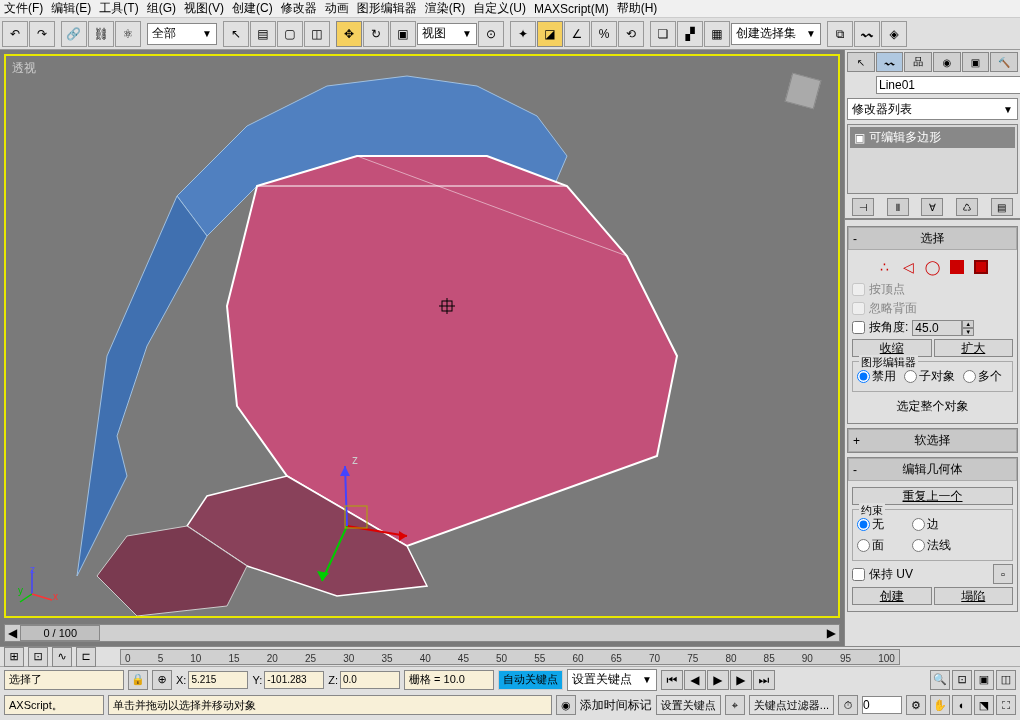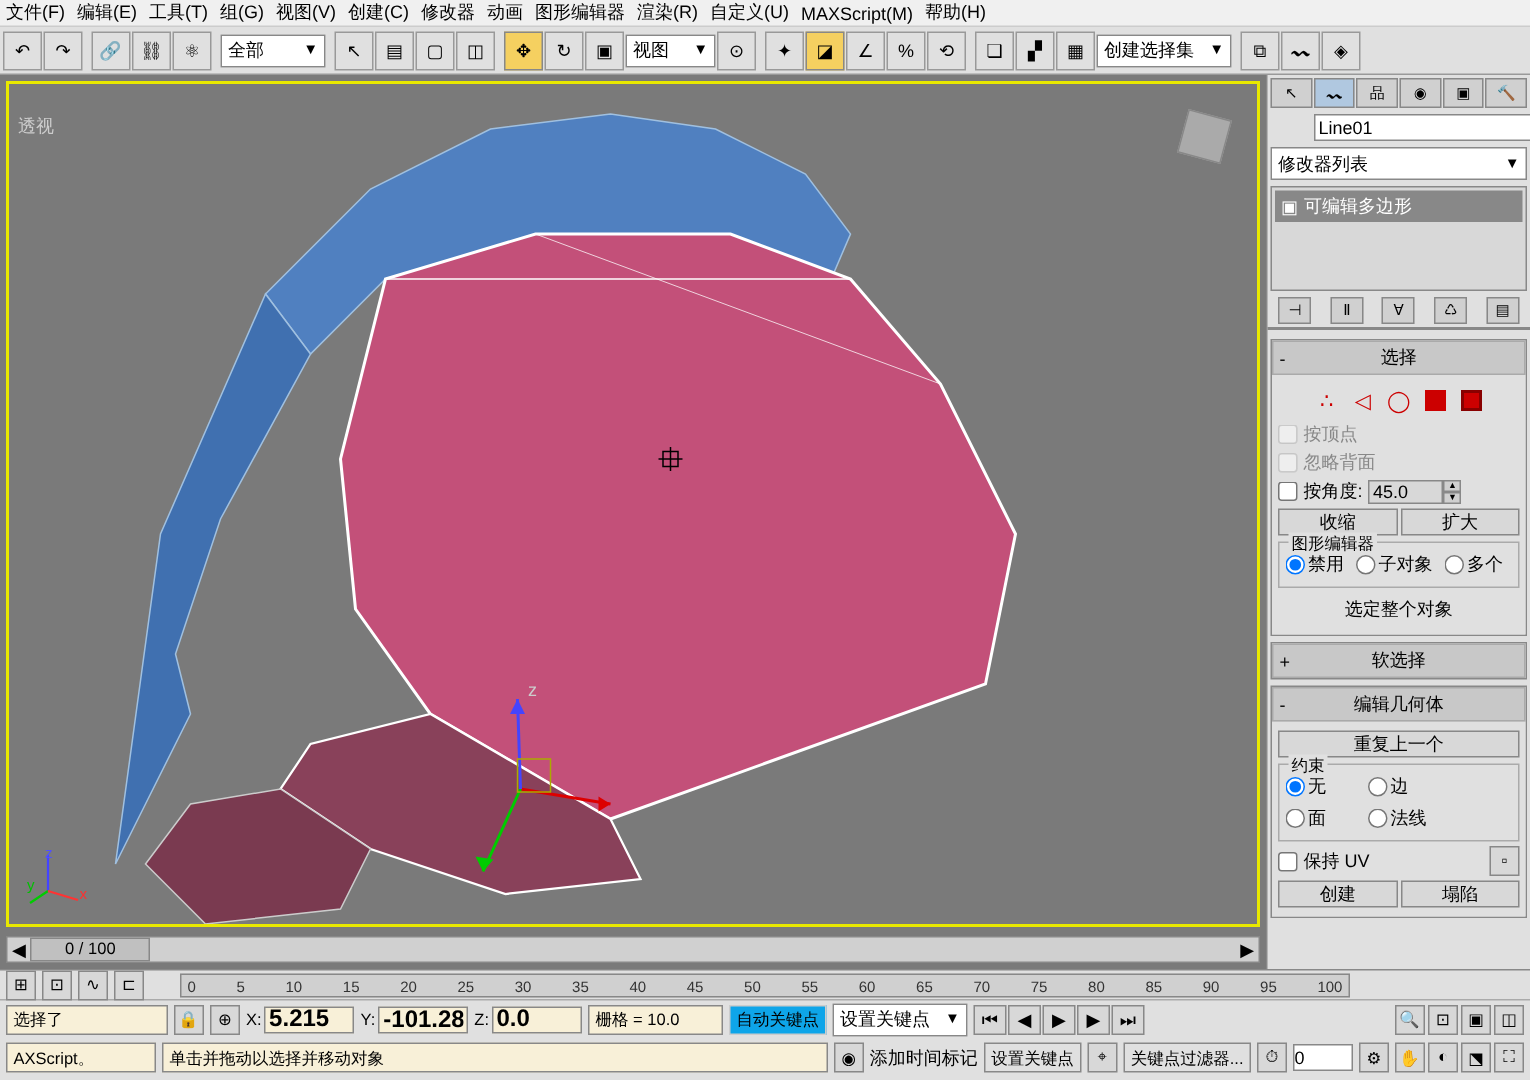--- a/index.html
+++ b/index.html
@@ -8,21 +8,21 @@
 .menubar span { cursor: pointer; }
 .toolbar { height: 32px; background: #e0e0e0; display: flex; align-items: center; padding: 2px; gap: 1px; border-bottom: 1px solid #999; }
 .tbtn { width: 26px; height: 26px; background: #e0e0e0; border: 1px solid #999; display: flex; align-items: center; justify-content: center; cursor: pointer; }
 .tbtn.active { background: #f5d060; border: 1px solid #888; }
 .tsep { width: 4px; }
 .combo { height: 22px; background: #fff; border: 1px solid #888; padding: 0 4px; display: flex; align-items: center; min-width: 60px; }
 .combo .arrow { margin-left: auto; font-size: 10px; }
 .main { display: flex; height: 596px; }
 .viewport-area { flex: 1; position: relative; background: #7a7a7a; }
 .viewport { position: absolute; left: 4px; top: 4px; right: 4px; bottom: 28px; border: 2px solid #e8e800; background: #7a7a7a; }
-.vp-label { position: absolute; left: 6px; top: 20px; color: #ccc; font-size: 12px; }
+.vp-label { position: absolute; left: 6px; top: 4px; color: #ccc; font-size: 12px; }
 .axis-gizmo { position: absolute; left: 12px; bottom: 12px; width: 40px; height: 40px; }
 .axis-gizmo .z { position: absolute; left: 12px; top: 0; color: #5050ff; font-size: 10px; }
 .axis-gizmo .y { position: absolute; left: 0; bottom: 8px; color: #00c000; font-size: 10px; }
 .axis-gizmo .x { position: absolute; right: 0; bottom: 2px; color: #ff3030; font-size: 10px; }
 .view-cube { position: absolute; right: 20px; top: 20px; width: 30px; height: 30px; background: #aaa; border: 1px solid #888; transform: rotate(15deg); }
 .timeline-bar { position: absolute; left: 4px; right: 4px; bottom: 4px; height: 18px; background: #d0d0d0; display: flex; align-items: center; border: 1px solid #888; }
 .time-slider { width: 80px; height: 16px; background: #c0c0c0; border: 1px solid #888; display: flex; align-items: center; justify-content: center; font-size: 11px; }
 .sidebar { width: 176px; background: #e0e0e0; border-left: 1px solid #888; display: flex; flex-direction: column; }
 .side-tabs { height: 24px; display: flex; gap: 1px; padding: 2px; }
 .side-tab { flex: 1; height: 20px; border: 1px solid #888; background: #d0d0d0; display: flex; align-items: center; justify-content: center; font-size: 10px; cursor: pointer; }
@@ -43,35 +43,35 @@
 .sel-icons span { width: 18px; height: 18px; display: flex; align-items: center; justify-content: center; color: #c00; font-size: 14px; }
 .sel-icons .face { background: #c00; width: 14px; height: 14px; }
 .sel-icons .elem { background: #c00; width: 14px; height: 14px; border: 2px solid #800; }
 .chk-row { display: flex; align-items: center; gap: 4px; padding: 1px 0; color: #888; }
 .chk-row input { margin: 0; }
 .spin-row { display: flex; align-items: center; gap: 4px; padding: 1px 0; }
 .spinner { display: flex; }
 .spinner input { width: 50px; height: 16px; border: 1px solid #888; padding: 0 2px; background: #d8d8d8; }
 .spinner .sbtn { width: 12px; display: flex; flex-direction: column; }
 .spinner .sbtn span { height: 8px; border: 1px solid #888; background: #d0d0d0; font-size: 6px; line-height: 6px; text-align: center; }
-.btn-row { display: flex; gap: 2px; padding: 2px 0; }
+.btn-row { display: flex; gap: 2px; padding: 2px 0; text-decoration: underline; }
 .btn-row button { flex: 1; height: 18px; border: 1px solid #888; background: #d8d8d8; font-size: 12px; }
 .radio-row { display: flex; gap: 8px; padding: 2px 0; align-items: center; }
 .radio-row label { display: flex; align-items: center; gap: 2px; }
 .group-box { border: 1px solid #aaa; padding: 4px; margin: 2px 0; position: relative; }
 .group-box .gt { position: absolute; top: -7px; left: 6px; background: #e0e0e0; padding: 0 2px; font-size: 11px; }
 .bottom { height: 74px; background: #e0e0e0; display: flex; flex-direction: column; }
 .time-ruler { height: 20px; display: flex; align-items: center; padding: 0 120px 0 120px; gap: 2px; border-top: 1px solid #888; position: relative; }
 .ruler-track { flex: 1; height: 16px; background: #d0d0d0; border: 1px solid #888; position: relative; display: flex; align-items: flex-end; justify-content: space-between; padding: 0 4px; }
 .ruler-track span { font-size: 10px; color: #333; }
 .status-row { height: 26px; display: flex; align-items: center; padding: 0 4px; gap: 4px; border-top: 1px solid #aaa; }
 .status-row2 { height: 26px; display: flex; align-items: center; padding: 0 4px; gap: 4px; }
 .coord-box { display: flex; align-items: center; gap: 2px; }
 .coord-box label { font-size: 11px; }
-.coord-box input { width: 60px; height: 18px; border: 1px solid #888; background: #f8f0d8; padding: 0 2px; font-size: 16px; font-weight: bold; }
+.coord-box input { width: 60px; height: 18px; border: 1px solid #888; background: #f8f0d8; padding: 0 2px; font-size: 10px; }
 .status-text { background: #f8f0d8; border: 1px solid #888; padding: 2px 4px; height: 20px; display: flex; align-items: center; font-size: 11px; }
 .small-btn { width: 20px; height: 20px; border: 1px solid #888; background: #d8d8d8; display: flex; align-items: center; justify-content: center; font-size: 11px; }
 .play-btns { display: flex; gap: 1px; }
 .play-btns .pb { width: 22px; height: 20px; border: 1px solid #888; background: #d8d8d8; display: flex; align-items: center; justify-content: center; }
 .end-tools { display: flex; align-items: center; margin-left: auto; gap: 2px; }
 svg.mesh { position: absolute; left: 0; top: 0; width: 100%; height: 100%; }
 .hint { flex: 1; }
 </style>
 </head>
 <body>
@@ -360,21 +360,21 @@
         <span>70</span>
       <span>75</span>
         <span>80</span>
         <span>85</span>
       <span>90</span>
         <span>95</span>
         <span>100</span>
     </div>
   </div>
   <div class="status-row">
-    <div class="status-text" style="width:108px">选择了</div>
+    <div class="status-text" style="width:120px">选择了</div>
     <div class="small-btn">🔒</div>
     <div class="small-btn">⊕</div>
     <div class="coord-box">
         <label>X:</label>
         <input value="5.215" style="">
       </div>
     <div class="coord-box">
         <label>Y:</label>
         <input value="-101.283" style="">
       </div>

